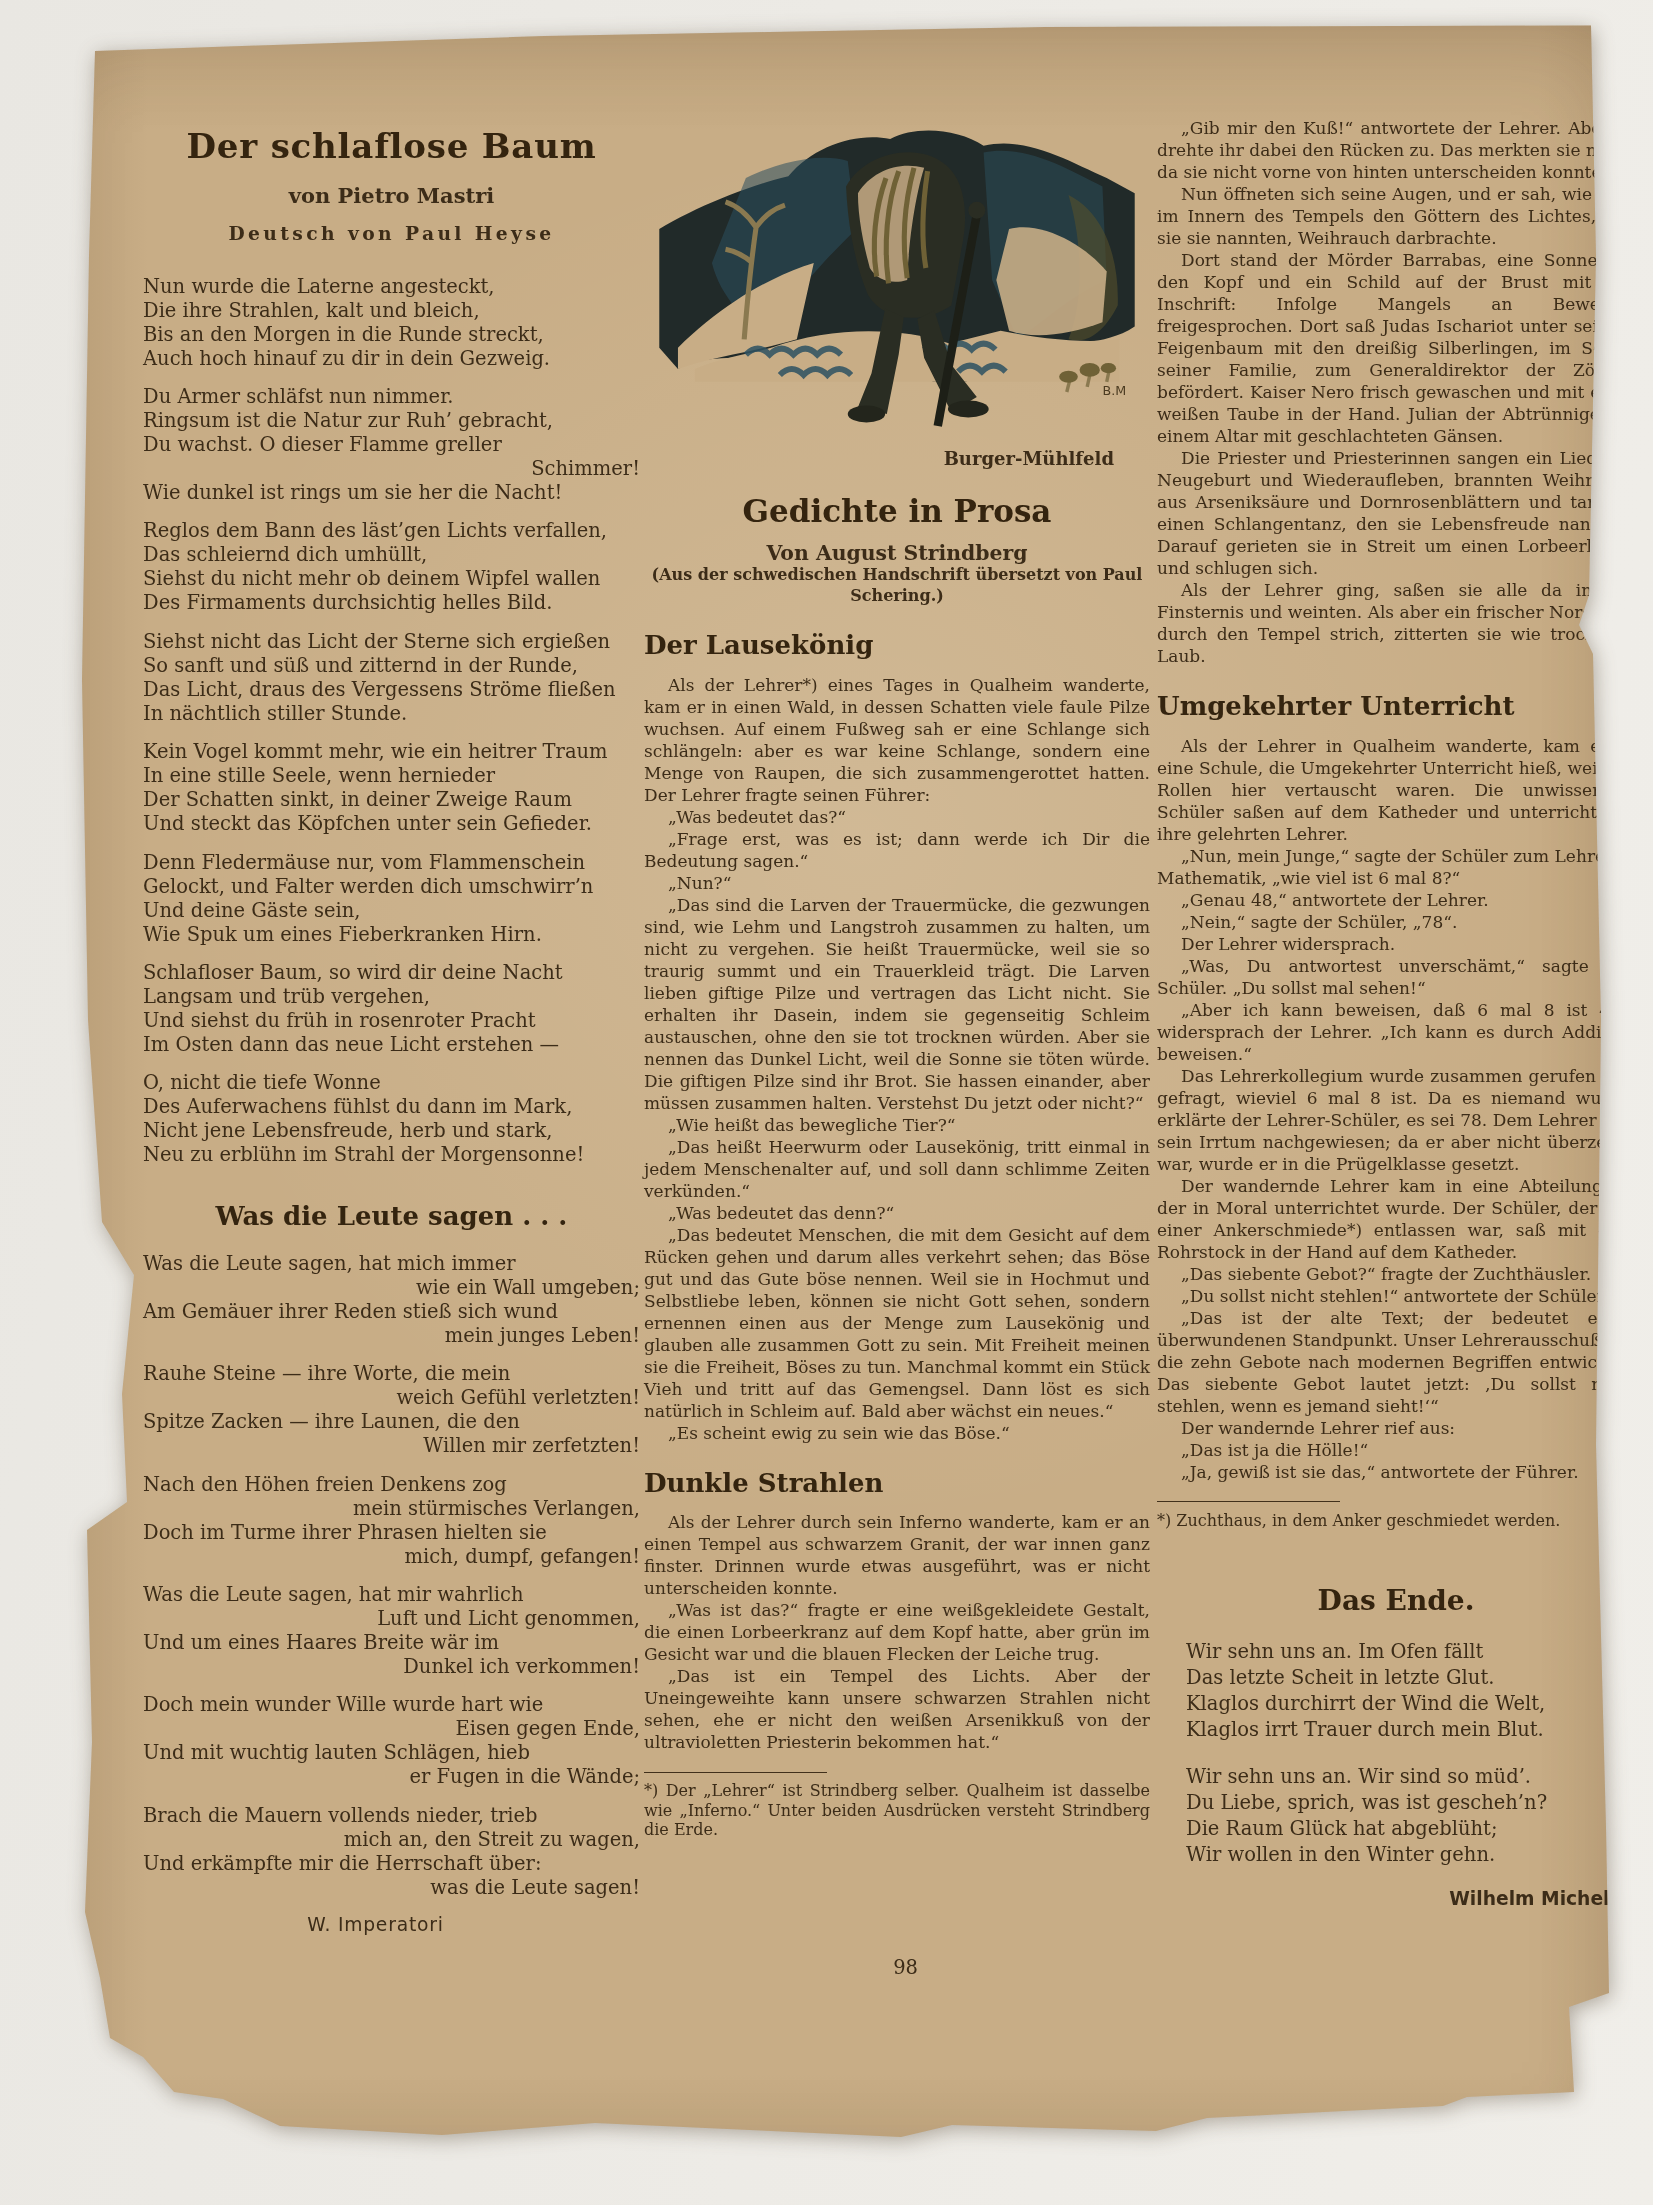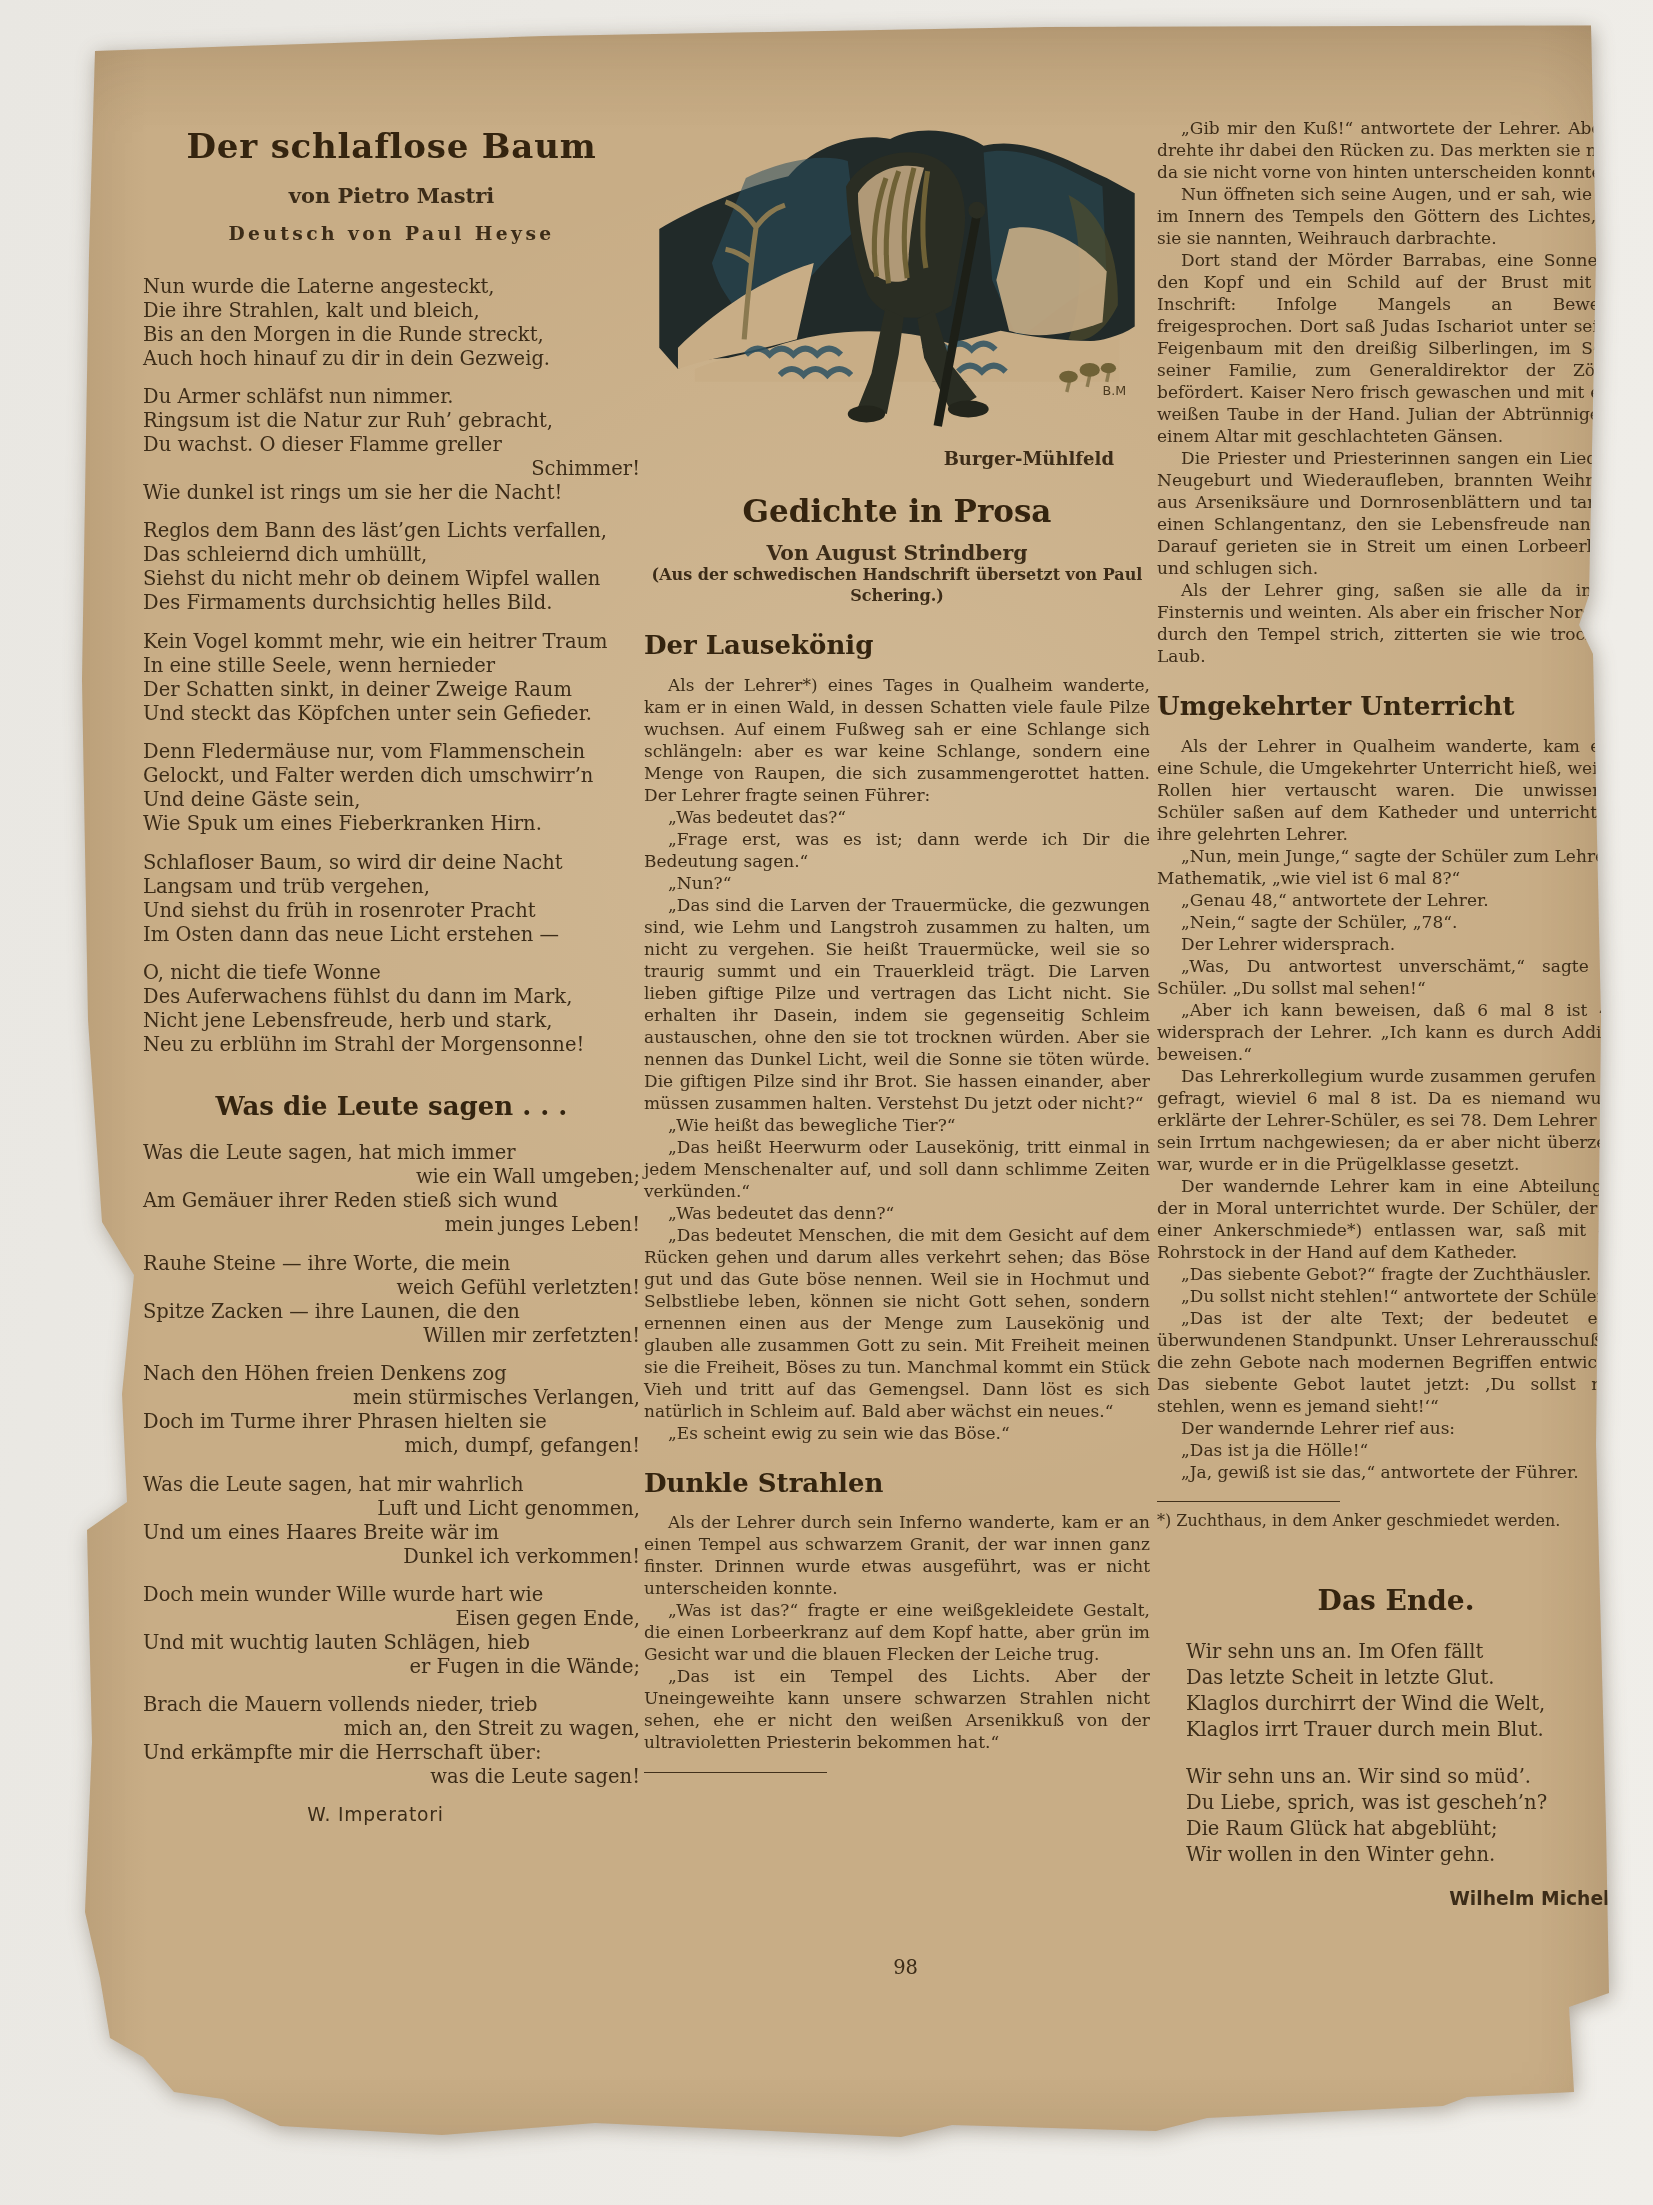--- a/index.html
+++ b/index.html
@@ -88,20 +88,26 @@
             <div class="pline r">Schimmer!</div>
             <div class="pline">Wie dunkel ist rings um sie her die Nacht!</div>
           </div>
           <div class="stanza">
             <div class="pline">Reglos dem Bann des läst’gen Lichts verfallen,</div>
             <div class="pline">Das schleiernd dich umhüllt,</div>
             <div class="pline">Siehst du nicht mehr ob deinem Wipfel wallen</div>
             <div class="pline">Des Firmaments durchsichtig helles Bild.</div>
           </div>
           <div class="stanza">
+            <div class="pline">Siehst nicht das Licht der Sterne sich ergießen</div>
+            <div class="pline">So sanft und süß und zitternd in der Runde,</div>
+            <div class="pline">Das Licht, draus des Vergessens Ströme fließen</div>
+            <div class="pline">In nächtlich stiller Stunde.</div>
+          </div>
+          <div class="stanza">
             <div class="pline">Kein Vogel kommt mehr, wie ein heitrer Traum</div>
             <div class="pline">In eine stille Seele, wenn hernieder</div>
             <div class="pline">Der Schatten sinkt, in deiner Zweige Raum</div>
             <div class="pline">Und steckt das Köpfchen unter sein Gefieder.</div>
           </div>
           <div class="stanza">
             <div class="pline">Denn Fledermäuse nur, vom Flammenschein</div>
             <div class="pline">Gelockt, und Falter werden dich umschwirr’n</div>
             <div class="pline">Und deine Gäste sein,</div>
             <div class="pline">Wie Spuk um eines Fieberkranken Hirn.</div>
@@ -230,20 +236,21 @@
         </div>
 
       <div class="story-title">Dunkle Strahlen</div>
       <div class="prose">
           <p class="para">Als der Lehrer durch sein Inferno wanderte, kam er an einen Tempel aus schwarzem Granit, der war innen ganz finster. Drinnen wurde etwas ausgeführt, was er nicht unterscheiden konnte.</p>
           <p class="para">„Was ist das?“ fragte er eine weißgekleidete Gestalt, die einen Lorbeerkranz auf dem Kopf hatte, aber grün im Gesicht war und die blauen Flecken der Leiche trug.</p>
           <p class="para">„Das ist ein Tempel des Lichts. Aber der Uneingeweihte kann unsere schwarzen Strahlen nicht sehen, ehe er nicht den weißen Arsenikkuß von der ultravioletten Priesterin bekommen hat.“</p>
         </div>
 
       <hr class="fnrule">
+      <div class="footnote">*) Der „Lehrer“ ist Strindberg selber. Qualheim ist dasselbe wie „Inferno.“ Unter beiden Ausdrücken versteht Strindberg die Erde.</div>
     </div>
 
     <div class="col col-right">
       <div class="prose">
           <p class="para">„Gib mir den Kuß!“ antwortete der Lehrer. Aber er drehte ihr dabei den Rücken zu. Das merkten sie nicht, da sie nicht vorne von hinten unterscheiden konnten.</p>
           <p class="para">Nun öffneten sich seine Augen, und er sah, wie man im Innern des Tempels den Göttern des Lichtes, wie sie sie nannten, Weihrauch darbrachte.</p>
           <p class="para">Dort stand der Mörder Barrabas, eine Sonne um den Kopf und ein Schild auf der Brust mit der Inschrift: Infolge Mangels an Beweisen freigesprochen. Dort saß Judas Ischariot unter seinem Feigenbaum mit den dreißig Silberlingen, im Schoß seiner Familie, zum Generaldirektor der Zöllner befördert. Kaiser Nero frisch gewaschen und mit einer weißen Taube in der Hand. Julian der Abtrünnige auf einem Altar mit geschlachteten Gänsen.</p>
           <p class="para">Die Priester und Priesterinnen sangen ein Lied von Neugeburt und Wiederaufleben, brannten Weihrauch aus Arseniksäure und Dornrosenblättern und tanzten einen Schlangentanz, den sie Lebensfreude nannten. Darauf gerieten sie in Streit um einen Lorbeerkranz und schlugen sich.</p>
           <p class="para">Als der Lehrer ging, saßen sie alle da in der Finsternis und weinten. Als aber ein frischer Nordwind durch den Tempel strich, zitterten sie wie trockenes Laub.</p>
         </div>

